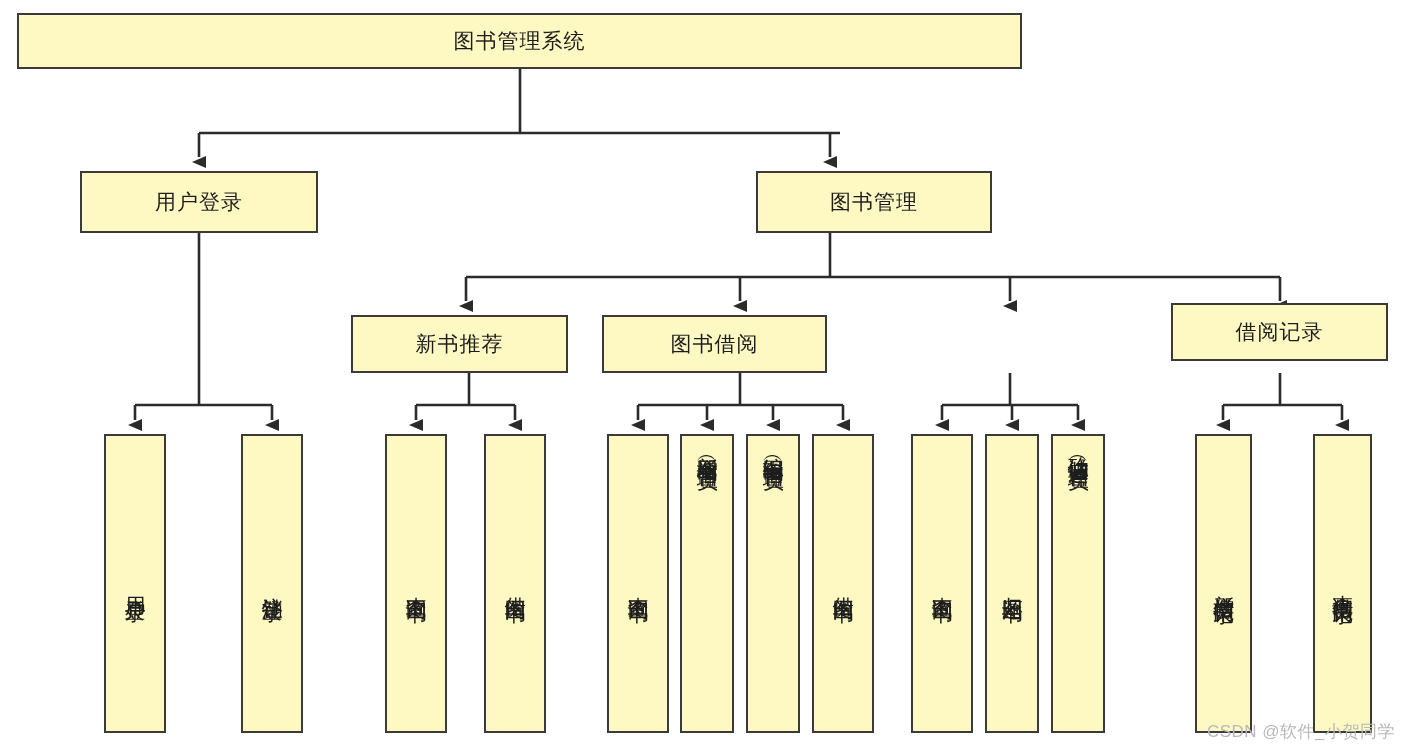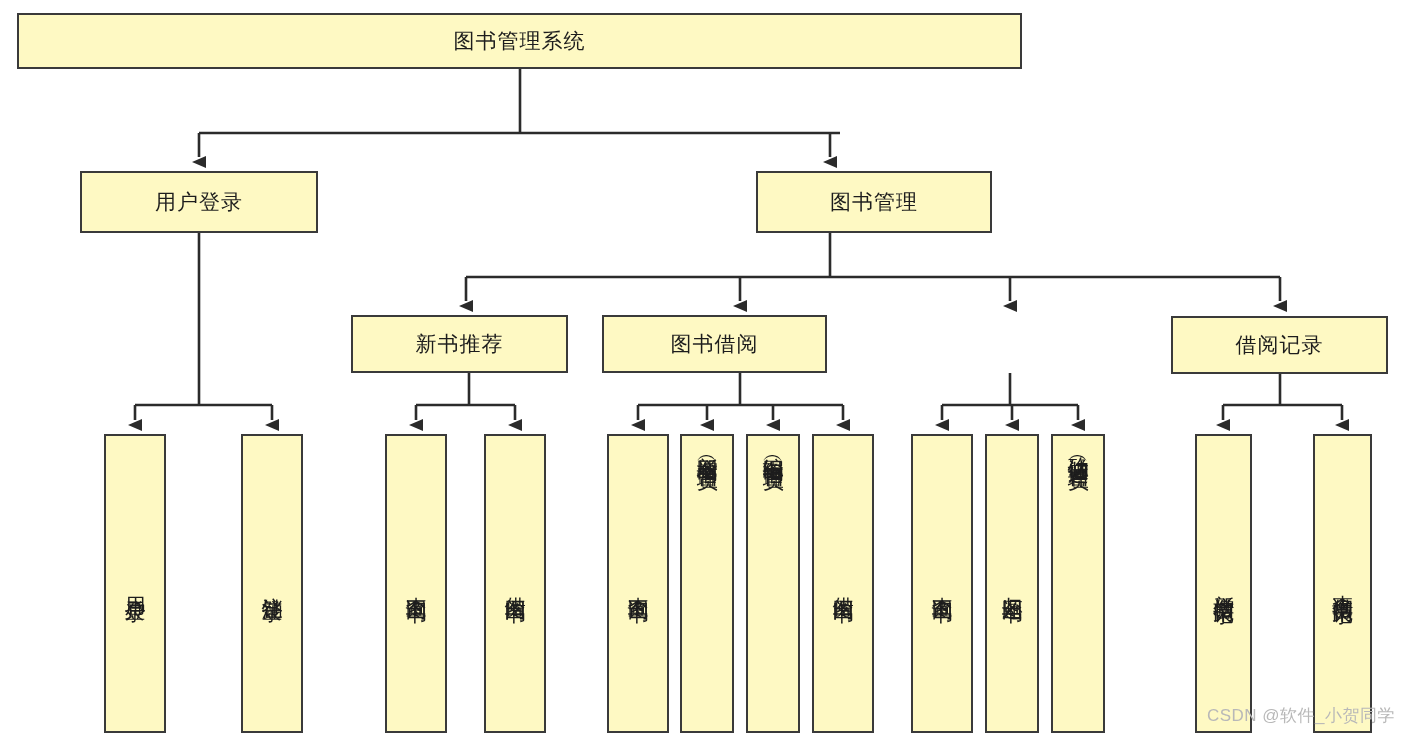--- a/index.html
+++ b/index.html
@@ -61,21 +61,21 @@
     stroke: #2b2b2b;
     stroke-width: 2.6;
     fill: none;
   }
   .arrowhead {
     fill: #2b2b2b;
   }
   .watermark {
     position: absolute;
     right: 10px;
-    bottom: 20px;
+    bottom: 4px;
     font-size: 17px;
     color: #b8b8b8;
     white-space: nowrap;
     letter-spacing: 0.5px;
   }
 </style>
 </head>
 <body>
 
 <div id="canvas">
@@ -138,21 +138,21 @@
   <div class="node horiz" style="left:712px; top:171px; width:236px; height:62px;margin-left:44px;">
     <span>图书管理</span>
   </div>
 
   <div class="node horiz" style="left:351px; top:315px; width:217px; height:58px;">
     <span>新书推荐</span>
   </div>
   <div class="node horiz" style="left:602px; top:315px; width:225px; height:58px;">
     <span>图书借阅</span>
   </div>
-  <div class="node horiz" style="left:1171px; top:316px; width:217px; height:58px;">
+  <div class="node horiz" style="left:1171px; top:303px; width:217px; height:58px;">
     <span>借阅记录</span>
   </div>
 
   <div class="node vert" style="left:104px; top:434px; width:62px; height:299px;">
     <span>用户登录</span>
   </div>
   <div class="node vert" style="left:241px; top:434px; width:62px; height:299px;">
     <span>注销登录</span>
   </div>
 

